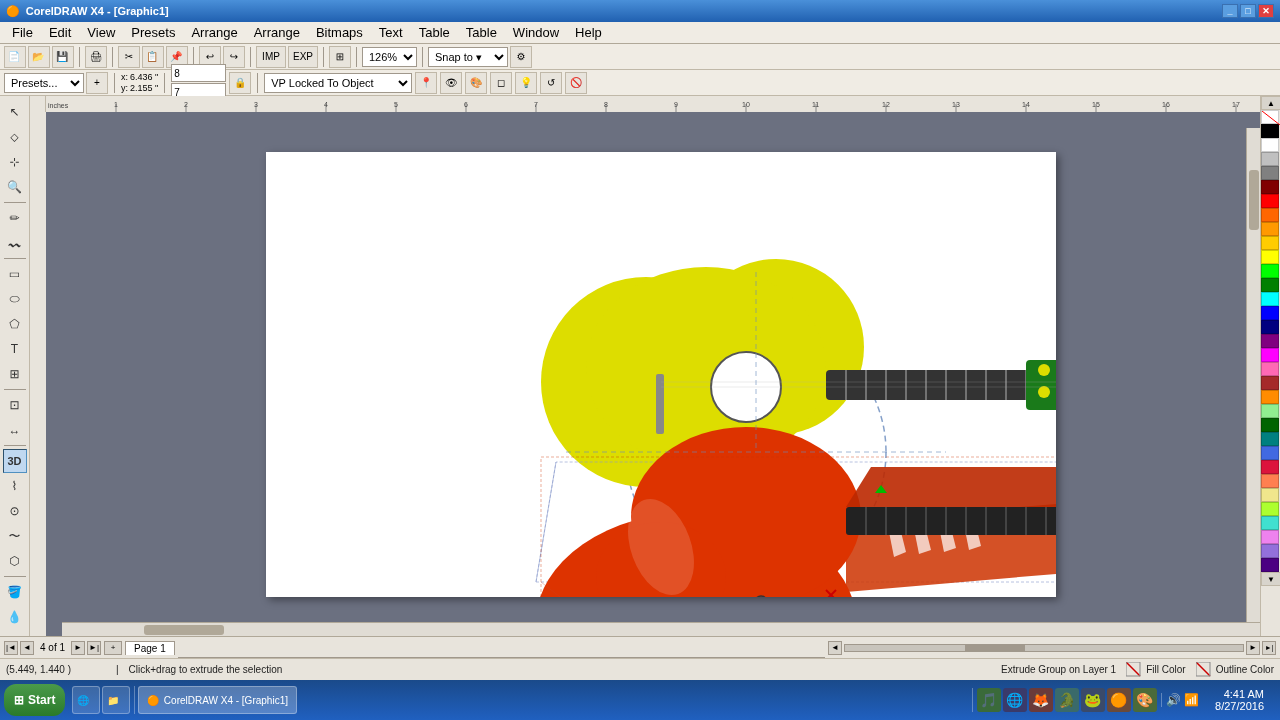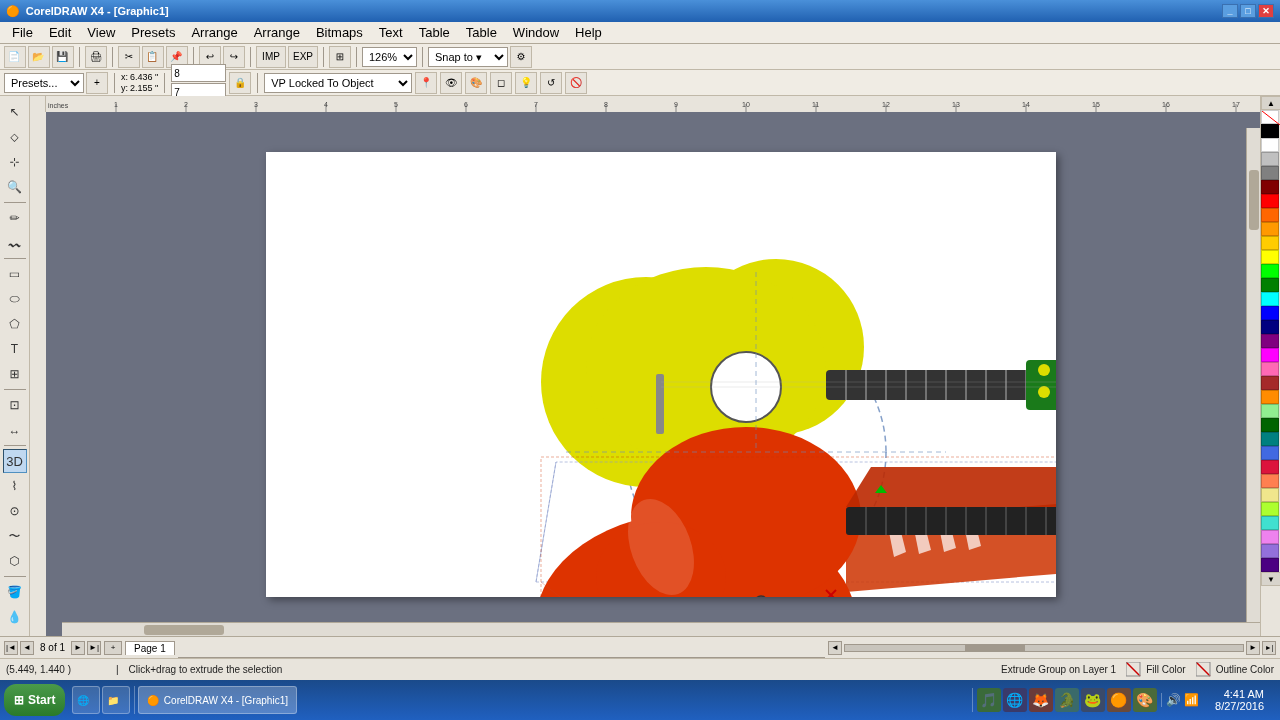--- a/index.html
+++ b/index.html
@@ -416,21 +416,21 @@
     <div class="tool-separator"></div>
     <div class="tool-btn">▭</div>
     <div class="tool-btn">⬭</div>
     <div class="tool-btn">⬠</div>
     <div class="tool-btn">T</div>
     <div class="tool-btn">⊞</div>
     <div class="tool-separator"></div>
     <div class="tool-btn">⊡</div>
     <div class="tool-btn">↔</div>
     <div class="tool-separator"></div>
-    <div class="tool-btn active" title="Extrude Tool" style="font-size:13px;">3D</div>
+    <div class="tool-btn active" title="Extrude Tool" style="font-size:11px;font-weight:bold;">3D</div>
     <div class="tool-btn">⌇</div>
     <div class="tool-btn">⊙</div>
     <div class="tool-btn">〜</div>
     <div class="tool-btn">⬡</div>
     <div class="tool-separator"></div>
     <div class="tool-btn">🪣</div>
     <div class="tool-btn">💧</div>
   </div>
 
   <div id="canvas-area" style="position:relative; flex:1;">
@@ -667,21 +667,21 @@
     <div class="palette-scroll-btn">▼</div>
   </div>
 </div>
 
 <div id="bottom-bar">
 
   <div id="pagenavbar">
     <div style="display:flex;align-items:center;gap:2px;">
       <div class="page-nav-btn">|◄</div>
       <div class="page-nav-btn">◄</div>
-      <span style="font-size:10px;padding:0 4px;">8 of 1</span>
+      <span style="font-size:10px;padding:0 4px;">4 of 1</span>
       <div class="page-nav-btn">►</div>
       <div class="page-nav-btn">►|</div>
     </div>
     <div class="page-nav-btn" style="width:18px;">+</div>
     <div class="page-tab active">Page 1</div>
     <div style="flex:1;border-bottom:1px solid #a0988c;align-self:flex-end;"></div>
 
     <div style="display:flex;align-items:center;margin-left:auto;gap:2px">
       <div class="page-nav-btn">◄</div>
       <div style="flex:1;height:8px;background:#c8c4bc;min-width:400px;border:1px solid #a0988c;position:relative;">

